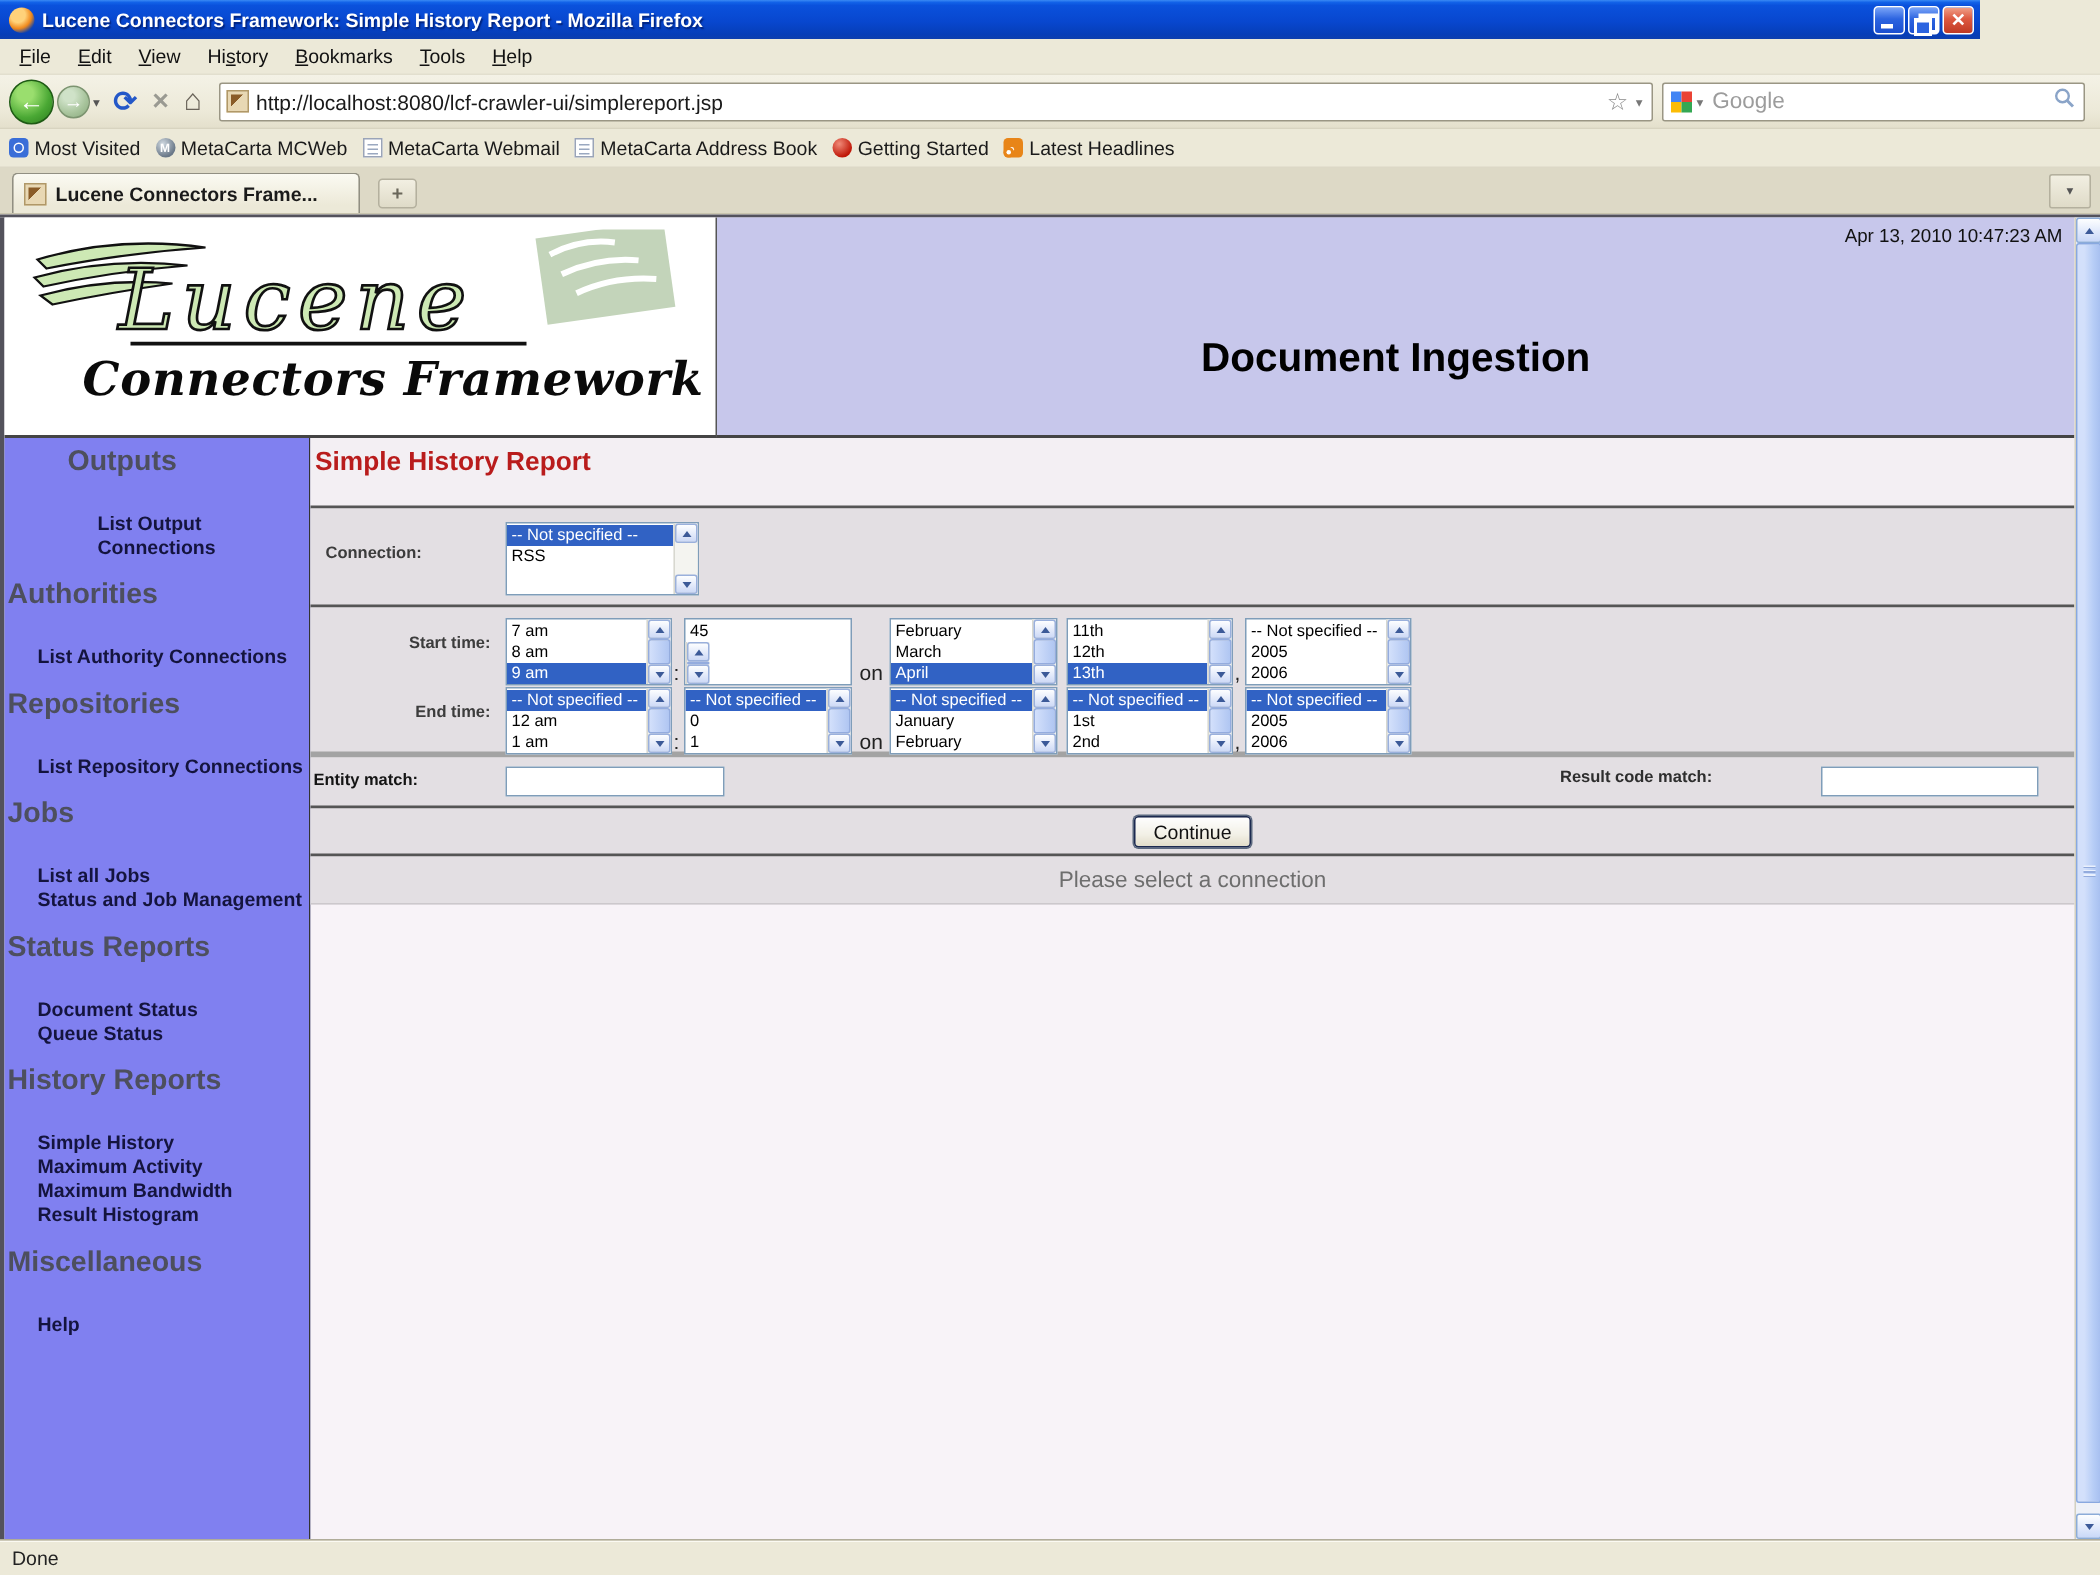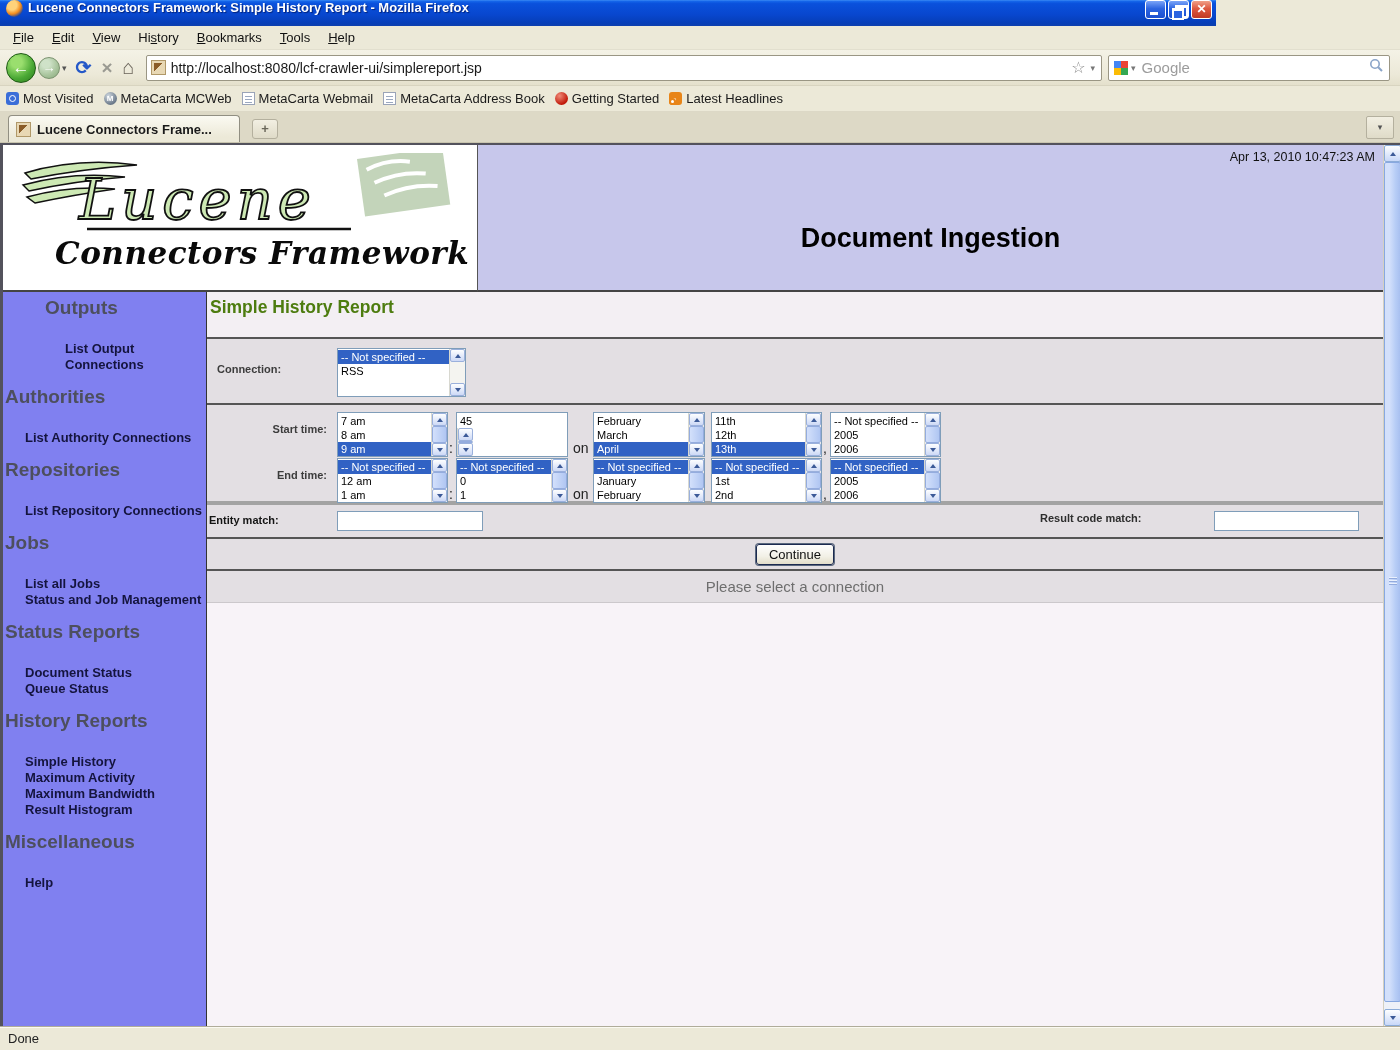--- a/index.html
+++ b/index.html
@@ -4,23 +4,23 @@
 <style>
   :root{
     --chrome:#ece9d8; --titleblue:#0a51dc; --sidebar:#8080f0; --banner:#c7c7eb;
     --rowbg:#e3dfe3; --sel:#3162c4; --fieldborder:#7f9db9;
   }
   *{margin:0;padding:0;box-sizing:border-box;}
   html,body{width:1400px;height:1050px;overflow:hidden;}
   body{font-family:"Liberation Sans",sans-serif;background:var(--chrome);position:relative;}
 
   
-  .titlebar{position:absolute;left:0;top:0;width:1216px;height:26px;
+  .titlebar{position:absolute;left:0;top:0;width:1320px;height:26px;
     background:linear-gradient(180deg,#3a8af4 0%,#1262e8 6%,#0a51dc 14%,#0847cf 55%,#063eb8 88%,#0d3fae 100%);
-    display:flex;align-items:flex-start;padding:0 4px;}
+    display:flex;align-items:center;padding:0 4px;}
   .ff-icon{width:17px;height:17px;border-radius:50%;margin:0 5px 0 2px;flex:0 0 auto;
     background:radial-gradient(circle at 35% 30%,#ffd27a 0 30%,#f08a1d 55%,#2a4a9c 75%,#14306e);}
   .title-text{color:#fff;font-weight:bold;font-size:13px;text-shadow:1px 1px 1px #00227a;flex:1;white-space:nowrap;overflow:hidden;}
   .win-btns{display:flex;gap:2px;}
   .wb{width:21px;height:19px;border:1px solid #fff;border-radius:3px;position:relative;
     background:linear-gradient(180deg,#7aa4f8,#2c64e0 45%,#1b4fd0);}
   .wb.close{background:linear-gradient(180deg,#f0a088,#dd5840 45%,#c03a24);color:#fff;font-size:12px;font-weight:bold;text-align:center;line-height:17px;}
   .wb.min::after{content:"";position:absolute;left:4px;bottom:3px;width:8px;height:3px;background:#fff;}
   .wb.max::after{content:"";position:absolute;left:6px;top:4px;width:9px;height:8px;border:2px solid #fff;border-top-width:3px;background:transparent;}
   .wb.max::before{content:"";position:absolute;left:3px;top:7px;width:8px;height:7px;border:2px solid #fff;border-top-width:3px;background:#2c64e0;z-index:1;}
@@ -99,21 +99,21 @@
 
   .sidebar{position:absolute;left:3px;top:147px;width:204px;height:734px;background:var(--sidebar);border-right:1px solid #333;overflow:hidden;padding-top:2px;}
   .side-section{margin-top:13px;}
   .side-section:first-child{margin-top:3px;padding-left:40px;}
   .side-header{font-size:19px;font-weight:bold;color:#4d4f5e;padding-left:2px;margin-bottom:22px;}
   .side-link{margin-left:22px;font-size:13px;font-weight:bold;color:#14143e;line-height:16px;cursor:pointer;}
 
   .main{position:absolute;left:207px;top:147px;width:1176px;height:734px;background:#f8f3f8;}
   .row{position:relative;width:100%;}
   .title-row{height:47px;background:#f3eff3;border-bottom:2px solid #555;}
-  .page-title{position:absolute;left:3px;top:5px;font-size:17.5px;font-weight:bold;color:#4d7c0f;}
+  .page-title{position:absolute;left:3px;top:5px;font-size:17.5px;font-weight:bold;color:#b91c1c;}
   .conn-row{height:66px;background:var(--rowbg);border-bottom:2px solid #555;}
   .form-label{font-size:11px;font-weight:bold;color:#3c3c3c;}
   .conn-label{position:absolute;left:10px;top:24px;}
   .time-row{height:100px;background:var(--rowbg);border-bottom:4px solid #a3a3a3;}
   .entity-row{height:34px;background:var(--rowbg);border-bottom:2px solid #555;}
   .entity-label{position:absolute;left:2px;top:9px;color:#141414;}
   .result-label{position:absolute;left:833px;top:7px;color:#2e2e2e;}
   .text-input{position:absolute;top:6px;height:20px;background:#fff;border:1px solid var(--fieldborder);}
   .entity-input{left:130px;width:146px;}
   .result-input{left:1007px;width:145px;}

